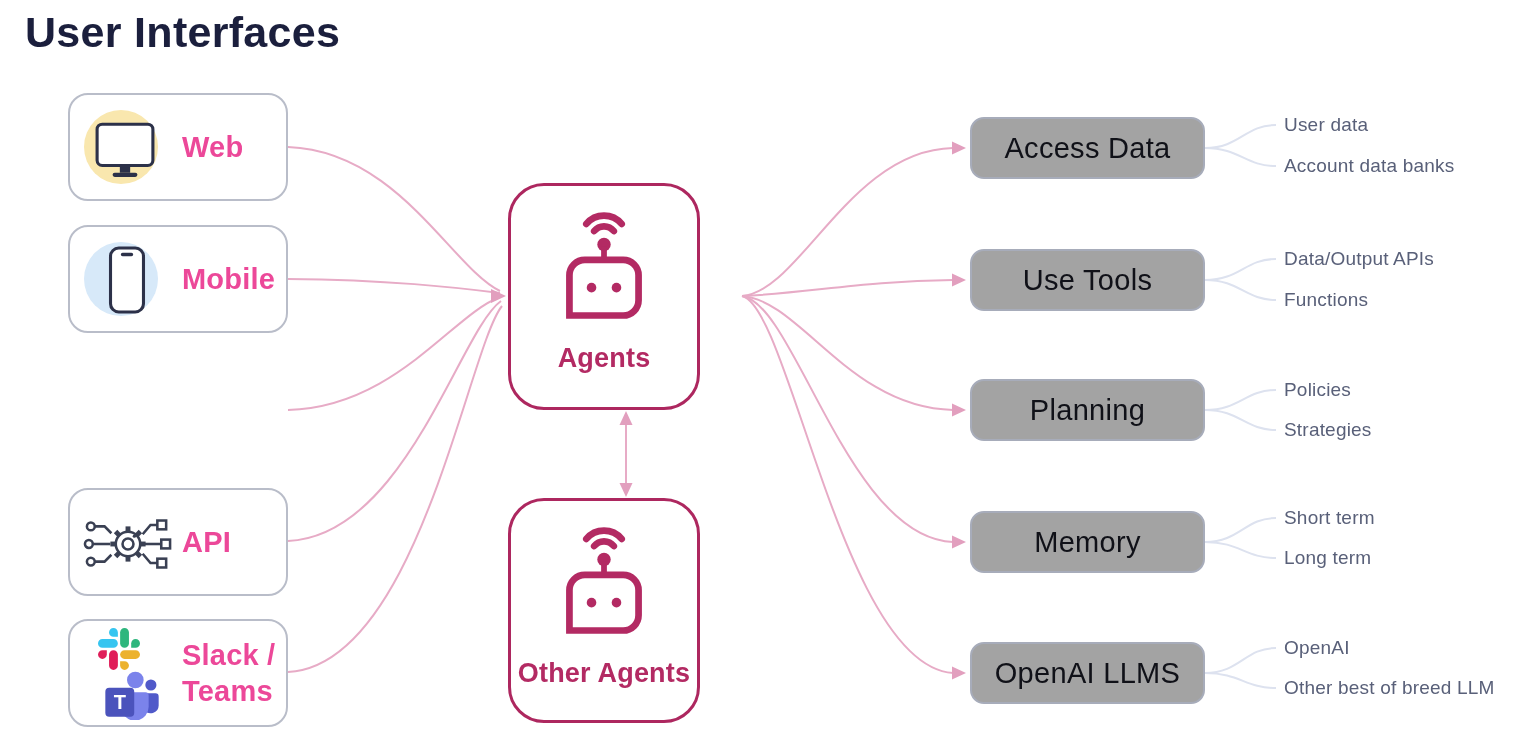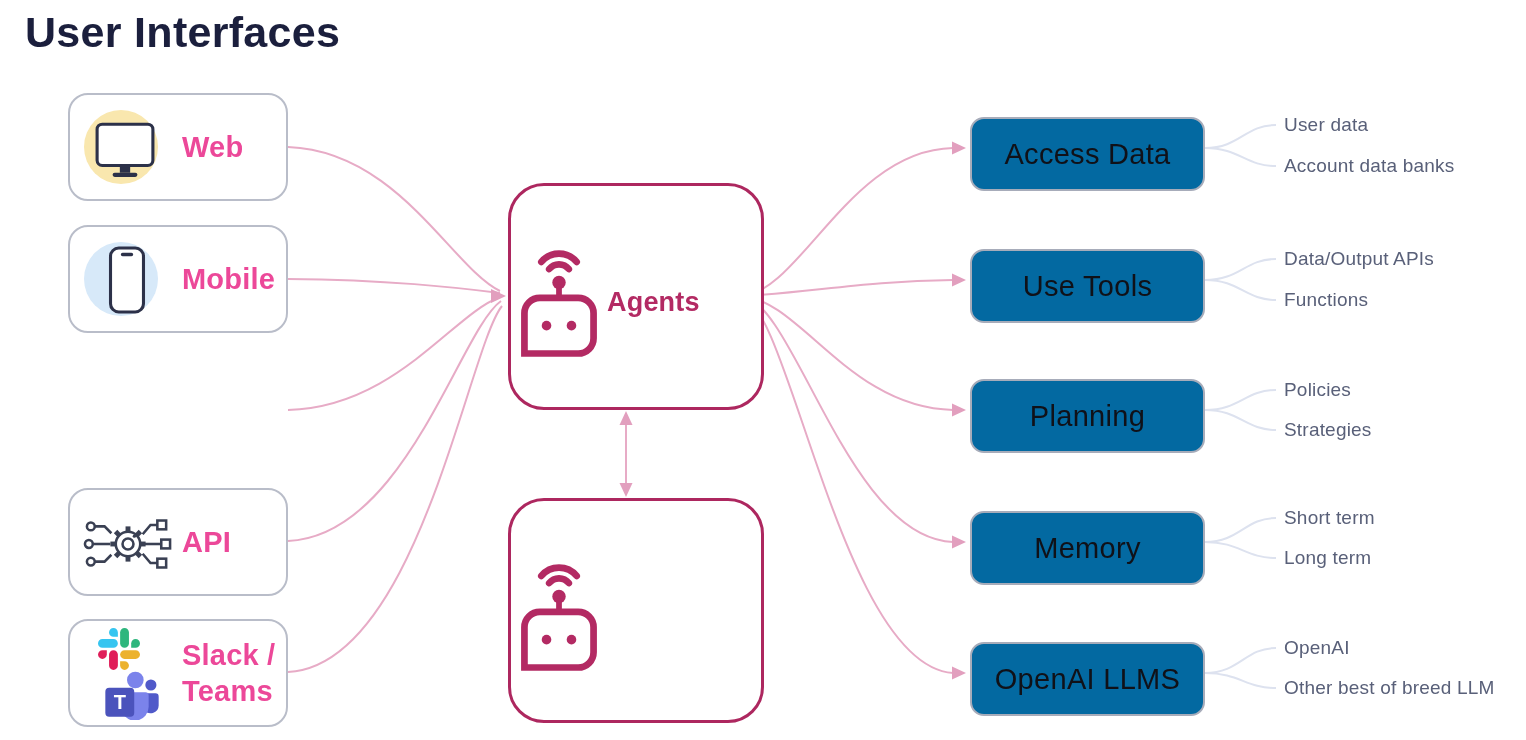--- a/index.html
+++ b/index.html
@@ -20,28 +20,28 @@
   }
   .icon-zone{position:relative;width:112px;height:104px;flex:0 0 auto;}
   .circle-bg{position:absolute;left:14px;top:15px;width:74px;height:74px;border-radius:50%;}
   .icon-zone svg{position:absolute;}
   .ui-label{
     font-size:29px;font-weight:700;color:#ec4899;letter-spacing:.2px;line-height:1.25;
     width:100px;
   }
   
   .agent-box{
-    position:absolute;left:508px;width:256px;background:#fff;border:3px solid #ad275f;
-    border-radius:36px;box-sizing:border-box;display:flex;flex-direction:row;
+    position:absolute;left:508px;width:192px;background:#fff;border:3px solid #ad275f;
+    border-radius:36px;box-sizing:border-box;display:flex;flex-direction:column;
     align-items:center;justify-content:flex-start;
   }
   .agent-label{color:#b32a63;font-weight:700;font-size:27px;letter-spacing:.2px;}
   
   .cap-box{
-    position:absolute;left:970px;width:235px;height:74px;background:#0369a1;
+    position:absolute;left:970px;width:235px;height:62px;background:#a3a3a3;
     border:2px solid #a7acba;border-radius:14px;box-sizing:border-box;
     display:flex;align-items:center;justify-content:center;
     font-size:29px;color:#101118;letter-spacing:.3px;
   }
   .cap-detail{
     position:absolute;left:1284px;transform:translateY(-50%);
     font-size:19px;color:#596079;letter-spacing:.2px;white-space:nowrap;
   }
 </style>
 </head>
@@ -192,20 +192,21 @@
       <g fill="none" stroke="#b32a63" stroke-width="7" stroke-linecap="round">
         <path d="M31.6 20.6 A24 24 0 0 1 68.4 20.6"></path>
         <path d="M39.8 28 A13 13 0 0 1 60.2 28"></path>
       </g>
       <circle cx="50" cy="42" r="7" fill="#b32a63"></circle>
       <rect x="47" y="44" width="6" height="16" fill="#b32a63"></rect>
       <path d="M14 116 V 74 a16 16 0 0 1 16 -16 H 70 a16 16 0 0 1 16 16 v 26 a16 16 0 0 1 -16 16 Z" fill="#ffffff" stroke="#b32a63" stroke-width="7"></path>
       <circle cx="37" cy="87" r="5" fill="#b32a63"></circle>
       <circle cx="63" cy="87" r="5" fill="#b32a63"></circle>
     </svg>
+    <div class="agent-label" style="margin-top:12px">Other Agents</div>
   </div>
 
   <div class="cap-box" style="top:117px">Access Data</div>
   <div class="cap-box" style="top:249px">Use Tools</div>
   <div class="cap-box" style="top:379px">Planning</div>
   <div class="cap-box" style="top:511px">Memory</div>
   <div class="cap-box" style="top:642px">OpenAI LLMS</div>
 
   <div class="cap-detail" style="top:125px">User data</div>
   <div class="cap-detail" style="top:166px">Account data banks</div>

